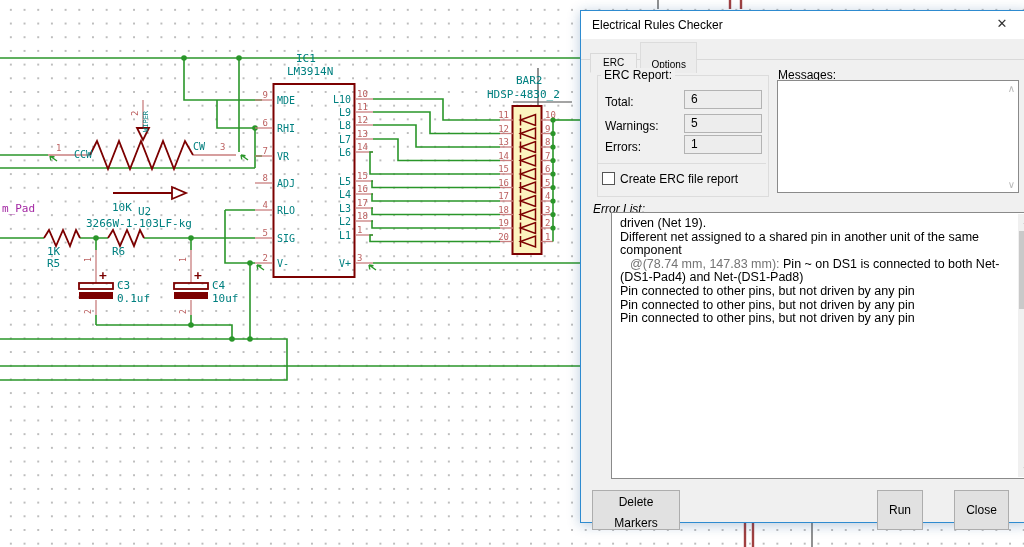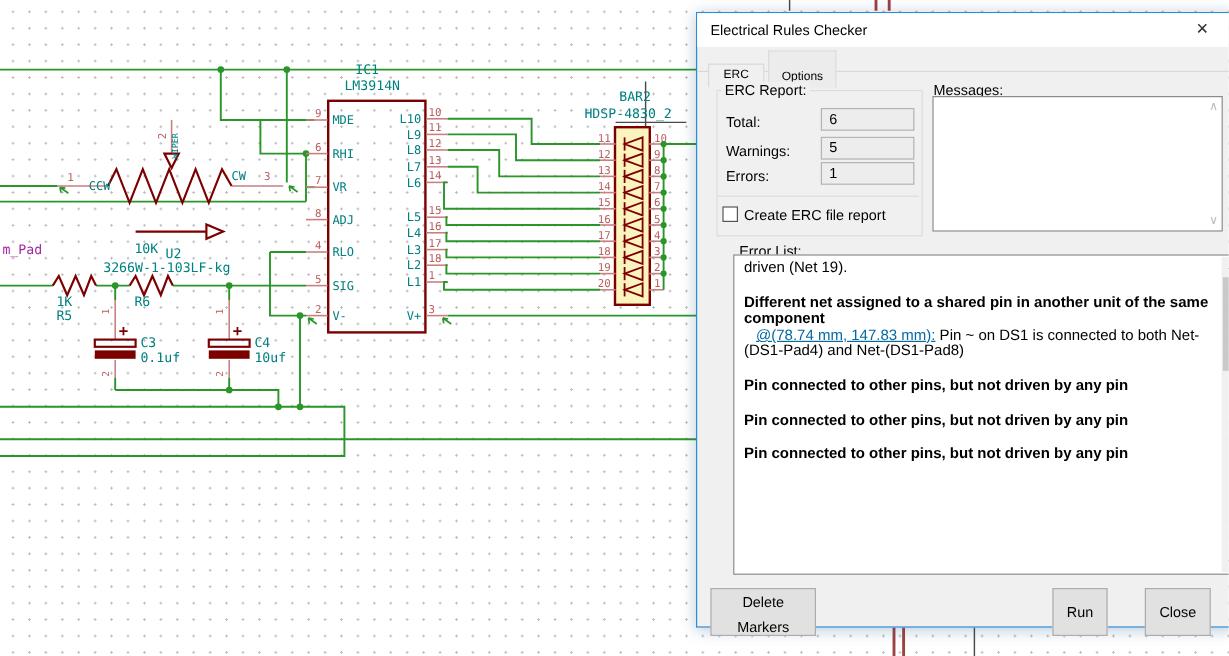--- a/index.html
+++ b/index.html
@@ -48,28 +48,28 @@
   .legend{position:absolute;left:20px;top:57px;background:#f0f0f0;padding:0 3px;}
   .flabel{position:absolute;left:24px;height:19px;line-height:19px;}
   .rofield{position:absolute;left:103px;width:78px;height:19px;background:#ededed;
     border:1px solid #b3b3b3;box-sizing:border-box;line-height:17px;padding-left:6px;}
   .gsep{position:absolute;left:17px;top:152px;width:168px;border-top:1px solid #dcdcdc;}
   .cb{position:absolute;left:21px;top:161px;width:13px;height:13px;background:#fff;border:1px solid #555;box-sizing:border-box;}
   .cblabel{position:absolute;left:39px;top:161px;}
   .mlabel{position:absolute;left:197px;top:57px;}
   .mbox{position:absolute;left:196px;top:69px;width:242px;height:113px;background:#fff;border:1px solid #8a8a8a;box-sizing:border-box;}
   .chev{position:absolute;right:3px;color:#b9b9b9;font-size:10px;}
-  .elabel{position:absolute;left:35px;top:191px;}
+  .elabel{position:absolute;left:12px;top:191px;font-style:italic;}
   .ebox{position:absolute;left:30px;top:201px;width:425px;height:267px;background:#fff;border:1px solid #8a8a8a;box-sizing:border-box;}
   .err-body{position:absolute;left:0;top:0;right:17px;bottom:0;overflow:hidden;
     padding:4px 6px 4px 8px;font-family:"Liberation Sans",sans-serif;font-size:12.5px;line-height:13.6px;}
   .err-body p{margin:0;}
-  .err-body .head{font-weight:bold;margin-top:15px;}
+  .err-body .head{font-weight:normal;margin-top:0;}
   .err-body .body{text-indent:10px;}
-  .loc{color:#0369a1;text-decoration:underline;cursor:pointer;}
+  .loc{color:#737373;cursor:pointer;}
   .sbar{position:absolute;top:1px;right:1px;bottom:1px;width:16px;background:#f0f0f0;}
   .sarrow{position:absolute;left:0;width:16px;height:15px;text-align:center;font-size:8px;line-height:15px;color:#505050;}
   .sthumb{position:absolute;left:1px;top:17px;width:14px;height:78px;background:#c9c9c9;}
   .btn{position:absolute;height:40px;background:#e1e1e1;border:1px solid #adadad;
     font-family:"Liberation Sans",sans-serif;font-size:12px;text-align:center;line-height:21px;box-sizing:border-box;cursor:pointer;}
 </style>
 </head>
 <body>
 
 <div class="stage">

